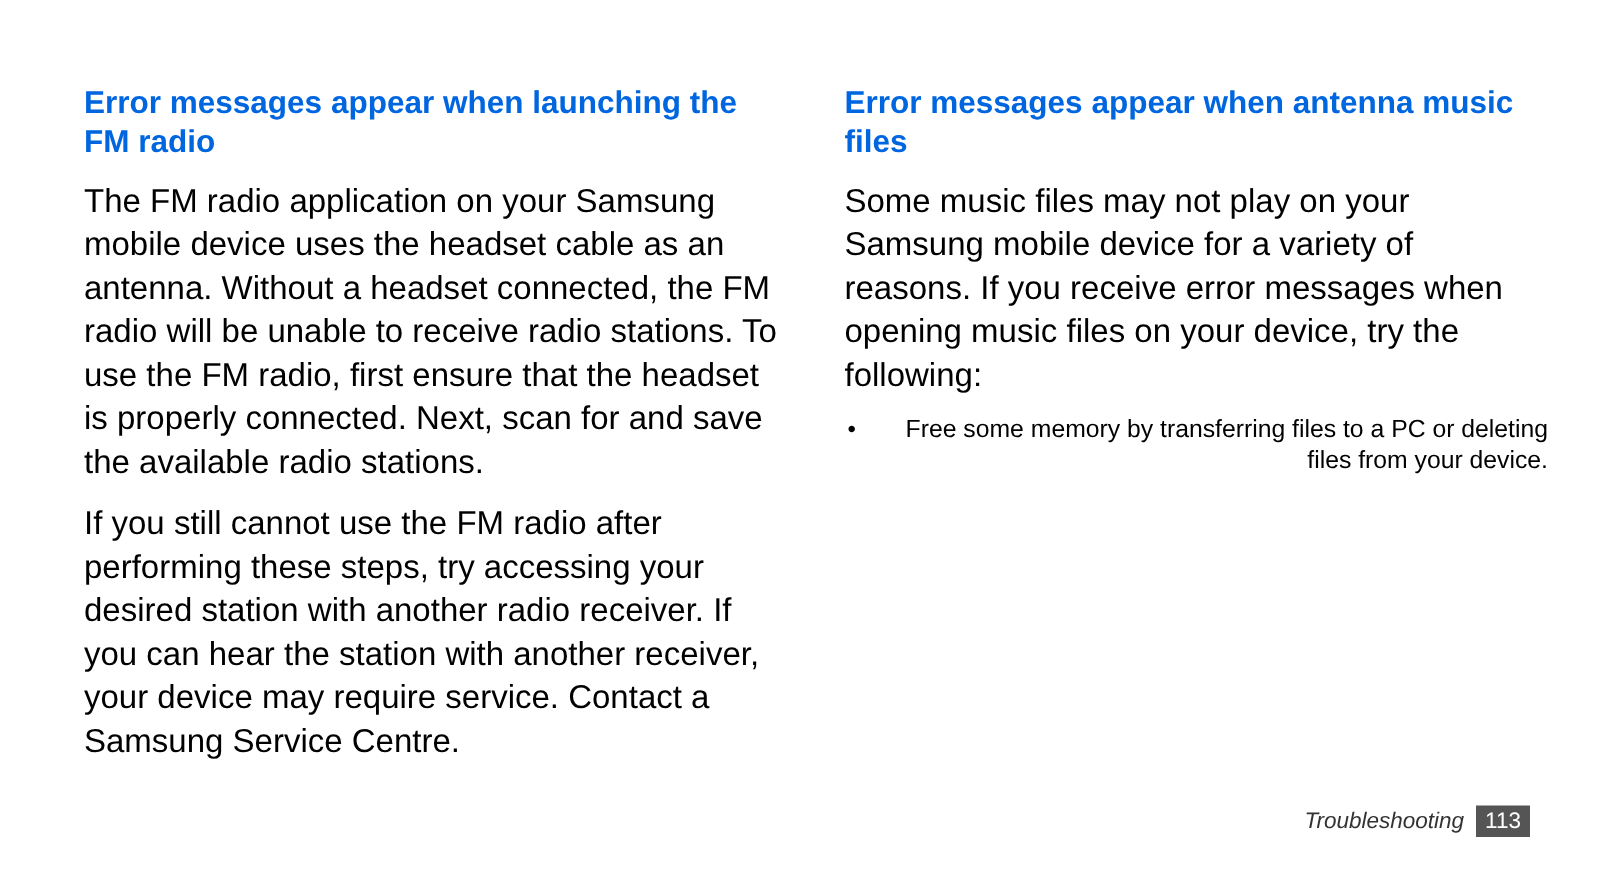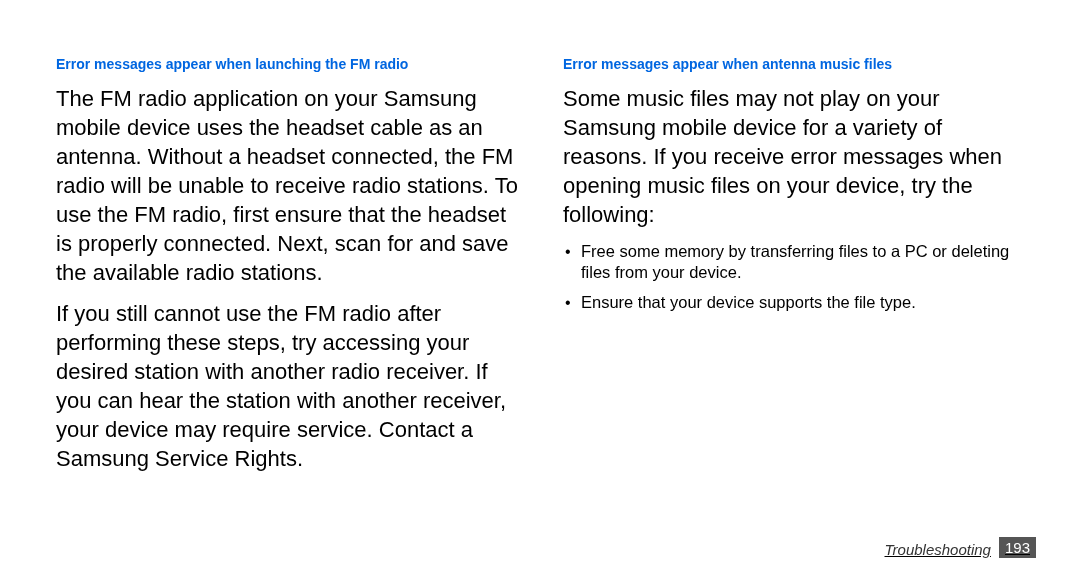--- a/index.html
+++ b/index.html
@@ -18,21 +18,21 @@
     .page-container {
       display: flex;
       gap: 38px;
     }
     .column {
       flex: 1;
     }
     .section-heading {
       color: #0066e0;
       font-weight: bold;
-      font-size: 14px;
+      font-size: 21px;
       line-height: 1.25;
       margin-bottom: 10px;
     }
     .body-text {
       font-size: 22px;
       line-height: 1.32;
       color: #000;
       margin-bottom: 12px;
     }
     .body-text:last-child {
@@ -42,36 +42,36 @@
       list-style: none;
       padding-left: 0;
     }
     ul.bullet-list li {
       position: relative;
       padding-left: 18px;
       font-size: 16.5px;
       line-height: 1.32;
       color: #000;
       margin-bottom: 8px;
+      text-align: right;
     }
     ul.bullet-list li:before {
       content: "•";
       position: absolute;
       left: 2px;
       top: 0;
       font-size: 16px;
     }
     .page-footer {
       position: absolute;
       bottom: 28px;
-      right: 44px;
+      right: 60px;
       display: flex;
-      align-items: flex-end;
+      align-items: center;
       gap: 8px;
-      text-decoration: underline;
     }
     .footer-label {
       font-style: italic;
       font-size: 15px;
       color: #333;
     }
     .page-number-box {
       background: #555;
       color: #fff;
       font-size: 15px;
@@ -79,29 +79,28 @@
       font-style: normal;
     }
   </style>
 </head>
 <body>
 
 <div class="page-container">
   <div class="column">
     <h2 class="section-heading">Error messages appear when launching the FM radio</h2>
     <p class="body-text">The FM radio application on your Samsung mobile device uses the headset cable as an antenna. Without a headset connected, the FM radio will be unable to receive radio stations. To use the FM radio, first ensure that the headset is properly connected. Next, scan for and save the available radio stations.</p>
-    <p class="body-text">If you still cannot use the FM radio after performing these steps, try accessing your desired station with another radio receiver. If you can hear the station with another receiver, your device may require service. Contact a Samsung Service Rights.</p>
+    <p class="body-text">If you still cannot use the FM radio after performing these steps, try accessing your desired station with another radio receiver. If you can hear the station with another receiver, your device may require service. Contact a Samsung Service Centre.</p>
   </div>
 
   <div class="column">
     <h2 class="section-heading">Error messages appear when antenna music files</h2>
     <p class="body-text">Some music files may not play on your Samsung mobile device for a variety of reasons. If you receive error messages when opening music files on your device, try the following:</p>
     <ul class="bullet-list">
       <li>Free some memory by transferring files to a PC or deleting files from your device.</li>
-      <li>Ensure that your device supports the file type.</li>
     </ul>
   </div>
 </div>
 
 <div class="page-footer">
   <span class="footer-label">Troubleshooting</span>
-  <span class="page-number-box">193</span>
+  <span class="page-number-box">113</span>
 </div>
 
 </body></html>

